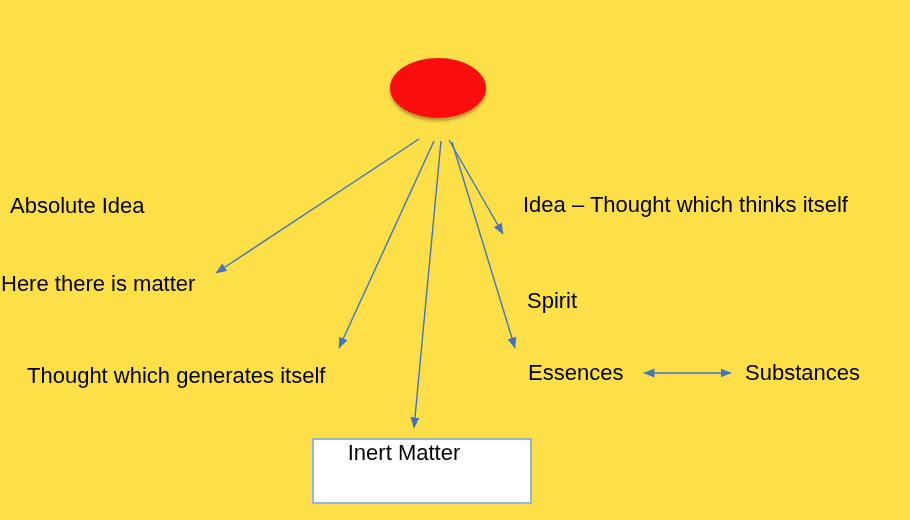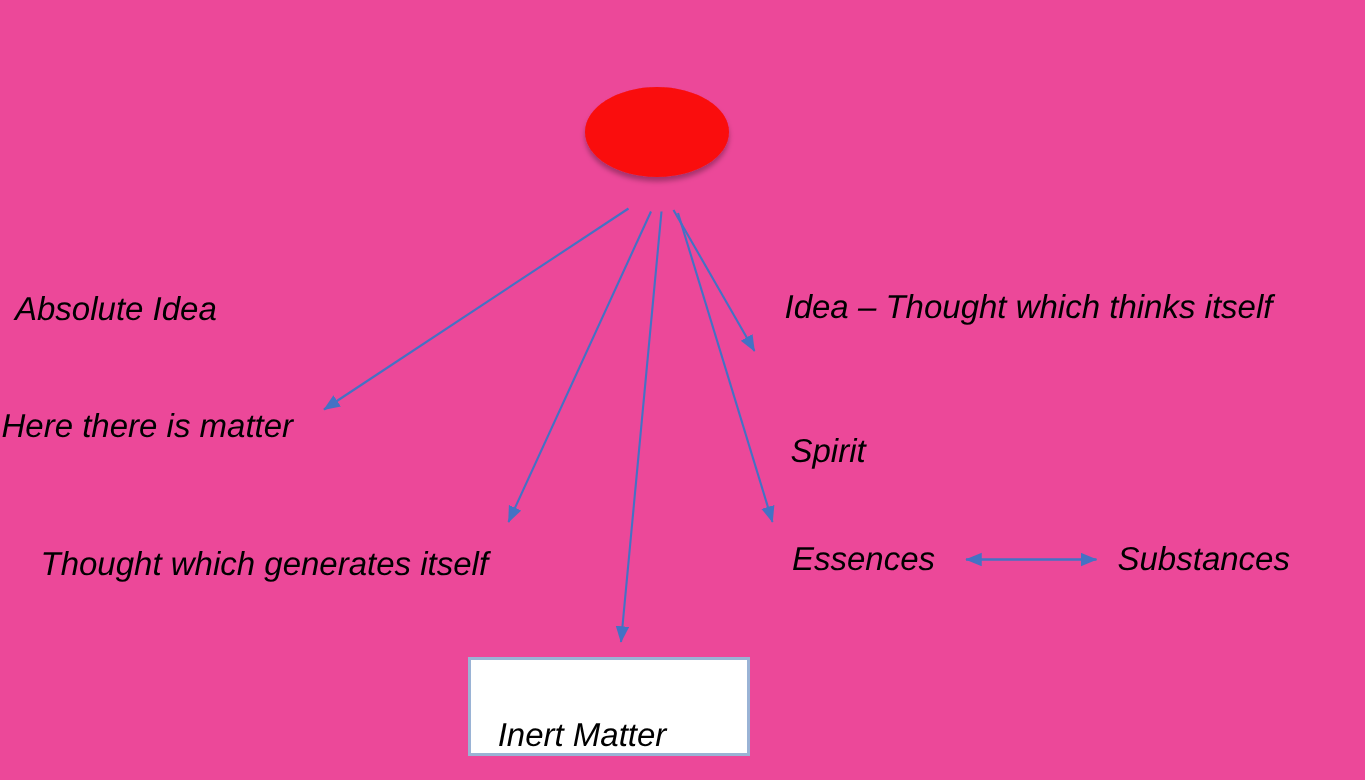--- a/index.html
+++ b/index.html
@@ -10,46 +10,45 @@
     width: 910px;
     height: 520px;
     background: #ffffff;
     font-family: "Liberation Sans", "DejaVu Sans", sans-serif;
     overflow: hidden;
   }
   .canvas {
     position: relative;
     width: 910px;
     height: 520px;
-    background: #ec4899;
-    font-style: italic;
+    background: #fde047;
   }
   .arrow-layer {
     position: absolute;
     left: 0;
     top: 0;
   }
   .label {
     position: absolute;
     font-size: 22px;
     line-height: 25px;
     color: #000000;
     white-space: nowrap;
   }
   .inert-box {
     position: absolute;
     left: 312px;
     top: 438px;
-    width: 188px;
+    width: 220px;
     height: 66px;
     border: 2px solid #9ab3d5;
     box-sizing: border-box;
     background: #ffffff;
     display: flex;
-    align-items: flex-end;
+    align-items: flex-start;
     justify-content: center;
   }
   .inert-box .label {
     position: static;
     transform: translateX(-18px);
   }
 </style>
 </head>
 <body>
 

